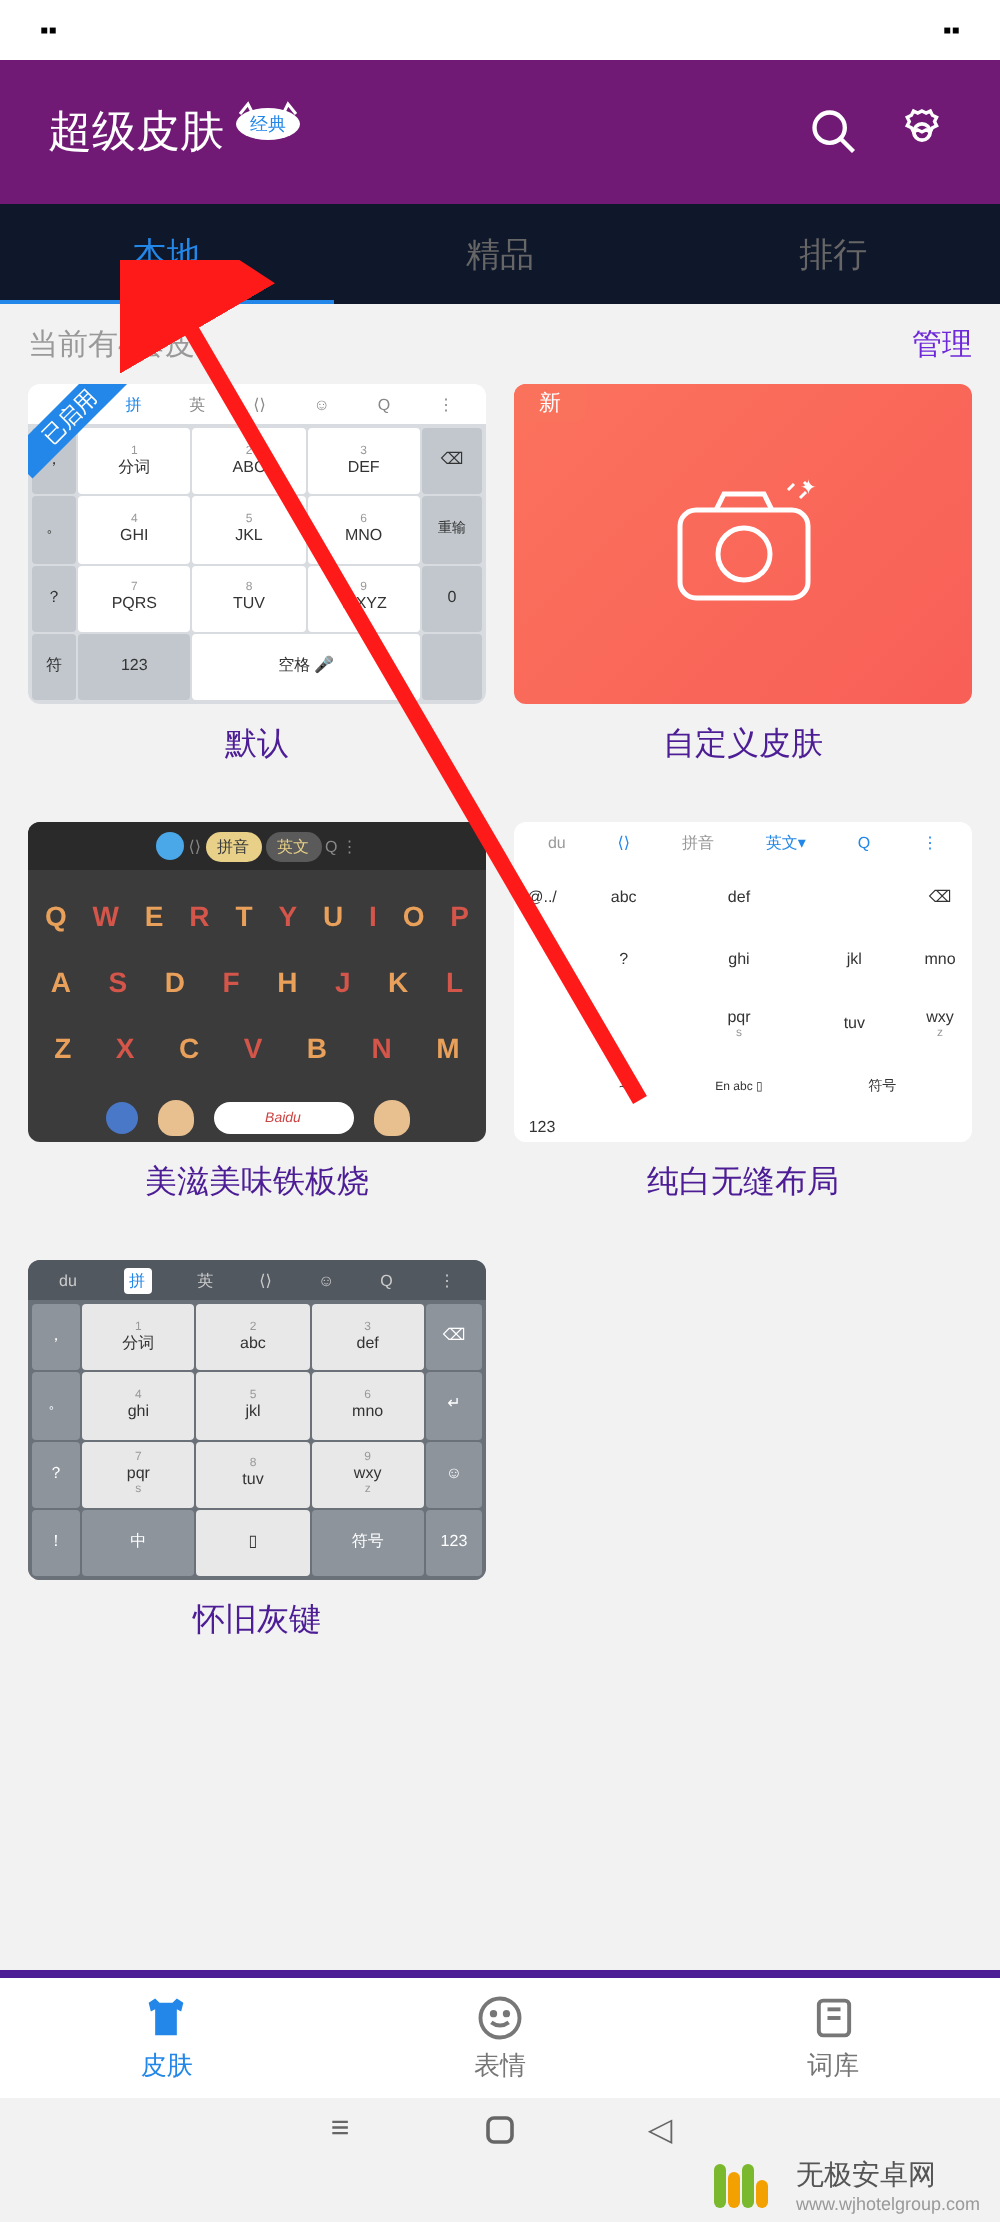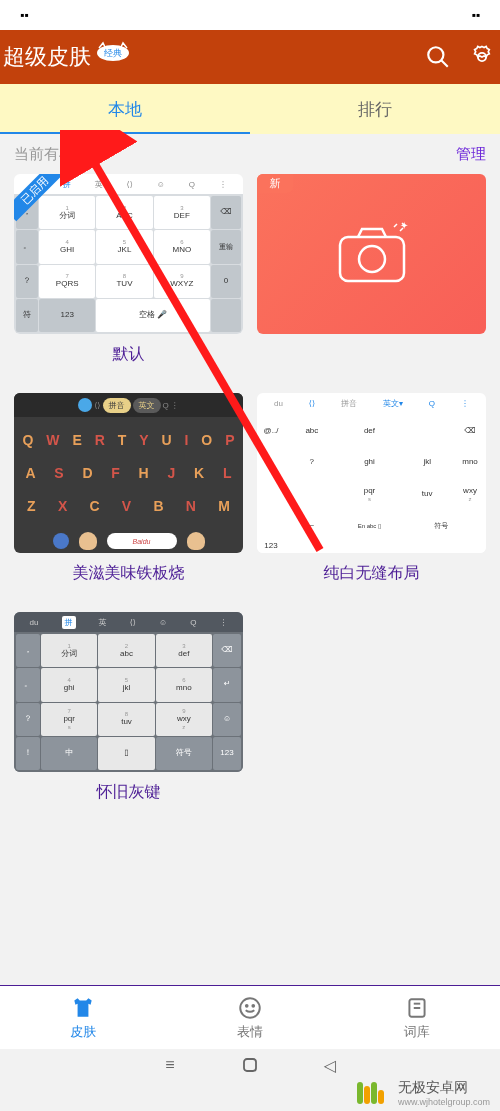--- a/index.html
+++ b/index.html
@@ -1,23 +1,23 @@
 <!DOCTYPE html>
 <html><head>
 <meta charset="utf-8">
 <style>
 *{margin:0;padding:0;box-sizing:border-box;font-family:-apple-system,"Helvetica Neue",sans-serif}
 body{width:500px;height:1111px;background:#f2f2f2;position:relative;overflow:hidden}
 .status-bar{height:30px;background:#fff;display:flex;justify-content:space-between;align-items:center;padding:0 20px;font-size:12px}
-.header{height:54px;background:#c2410c;display:flex;align-items:center;padding:0 3px;color:#fff}
+.header{height:72px;background:#701a75;display:flex;align-items:center;padding:0 24px;color:#fff}
 .header-title{font-size:22px;font-weight:500}
 .header-badge{display:inline-flex;align-items:center;margin-left:4px;position:relative;top:-6px}
 .header-spacer{flex:1}
 .header-icon{width:30px;height:30px;margin-left:14px;display:flex;align-items:center;justify-content:center}
-.tabs{height:50px;background:#fef9c3;display:flex}
+.tabs{height:50px;background:#0f172a;display:flex}
 .tab{flex:1;display:flex;align-items:center;justify-content:center;font-size:17px;color:#666;position:relative}
 .tab.active{color:#2287e8}
 .tab.active::after{content:"";position:absolute;bottom:0;left:0;right:0;height:2px;background:#2287e8}
 .subheader{height:40px;display:flex;align-items:center;justify-content:space-between;padding:0 14px;font-size:15px}
 .subheader-left{color:#999}
 .subheader-right{color:#6d28d9}
 .grid{padding:0 14px;display:grid;grid-template-columns:1fr 1fr;gap:14px}
 .card{display:flex;flex-direction:column}
 .card-img{width:100%;height:160px;border-radius:6px;overflow:hidden;position:relative;background:#fff}
 .card-label{text-align:center;font-size:16px;color:#4c1d95;padding:10px 0 14px}
@@ -53,21 +53,21 @@
 .white-kb .kb-top{color:#2287e8}
 
 .gray-kb{background:#7a8088}
 .gray-kb .kb-top{background:#525860;color:#ccc}
 .gray-kb .kb-body{background:#6b7178}
 .gray-kb .kb-key{background:#e8e8e8}
 .gray-kb .kb-key.dark{background:#8d949c;color:#fff}
 
 .arrow-svg{position:absolute;top:130px;left:60px;width:280px;height:440px;pointer-events:none;z-index:50}
 
-.bottom-nav{position:absolute;bottom:62px;left:0;right:0;height:64px;background:#fff;display:flex;border-top:1px solid #4c1d95}
+.bottom-nav{position:absolute;bottom:62px;left:0;right:0;height:64px;background:#fff;display:flex;border-top:4px solid #4c1d95}
 .nav-item{flex:1;display:flex;flex-direction:column;align-items:center;justify-content:center;font-size:13px;color:#777;gap:2px}
 .nav-item.active{color:#2287e8}
 .nav-icon{width:26px;height:26px}
 
 .sys-bar{position:absolute;bottom:30px;left:0;right:0;height:32px;display:flex;justify-content:center;align-items:center;gap:60px}
 .sys-btn{width:20px;height:20px;display:flex;align-items:center;justify-content:center;color:#666}
 
 .watermark{position:absolute;bottom:4px;right:10px;display:flex;align-items:center;gap:14px;font-size:14px;color:#555}
 .wm-logo{display:flex;gap:1px}
 .wm-bar{width:6px;border-radius:3px}
@@ -100,20 +100,23 @@
     <svg width="28" height="28" viewBox="0 0 24 24" fill="none" stroke="#fff" stroke-width="1.6">
         <path d="M12 2l2 1 2-1 1 2 2 1-1 2 1 2-2 1-1 2-2-1-2 1-2-1-2 1-1-2-2-1 1-2-1-2 2-1 1-2 2 1z" transform="scale(0.9) translate(1.3,1.3)"></path>
         <circle cx="12" cy="12" r="3.5"></circle>
       </svg>
   </span>
 </div>
 
 <div class="tabs">
   <div class="tab active">
       <span>本地</span>
+    </div>
+  <div class="tab">
+      <span>精品</span>
     </div>
   <div class="tab">
       <span>排行</span>
     </div>
 </div>
 
 <div class="subheader">
   <span class="subheader-left">当前有4套皮</span>
   <span class="subheader-right">管理</span>
 </div>
@@ -167,20 +170,21 @@
           <span>新</span>
         </div>
       <svg width="80" height="70" viewBox="0 0 80 70">
         <rect x="8" y="18" width="64" height="44" rx="8" fill="none" stroke="#fff" stroke-width="2.5"></rect>
         <path d="M26 18 L30 10 L50 10 L54 18" fill="none" stroke="#fff" stroke-width="2.5"></path>
         <circle cx="40" cy="40" r="13" fill="none" stroke="#fff" stroke-width="2.5"></circle>
         <path d="M62 8 l3-3 M68 12 l3-3 M70 4 l2 2 M66 2 l0 0" stroke="#fff" stroke-width="1.5"></path>
         <text x="68" y="10" fill="#fff" font-size="10">✦</text>
       </svg>
     </div>
+    <div class="card-label">自定义皮肤</div>
   </div>
 
   <div class="card">
     <div class="card-img food-kb">
       <div class="food-top">
         <span style="width:14px;height:14px;border-radius:50%;background:#4aa8e8"></span>
         <span style="color:#888;font-size:8px">⟨⟩</span>
         <span class="food-pill on">拼音</span>
         <span class="food-pill">英文</span>
         <span style="color:#888;font-size:8px">Q</span>

